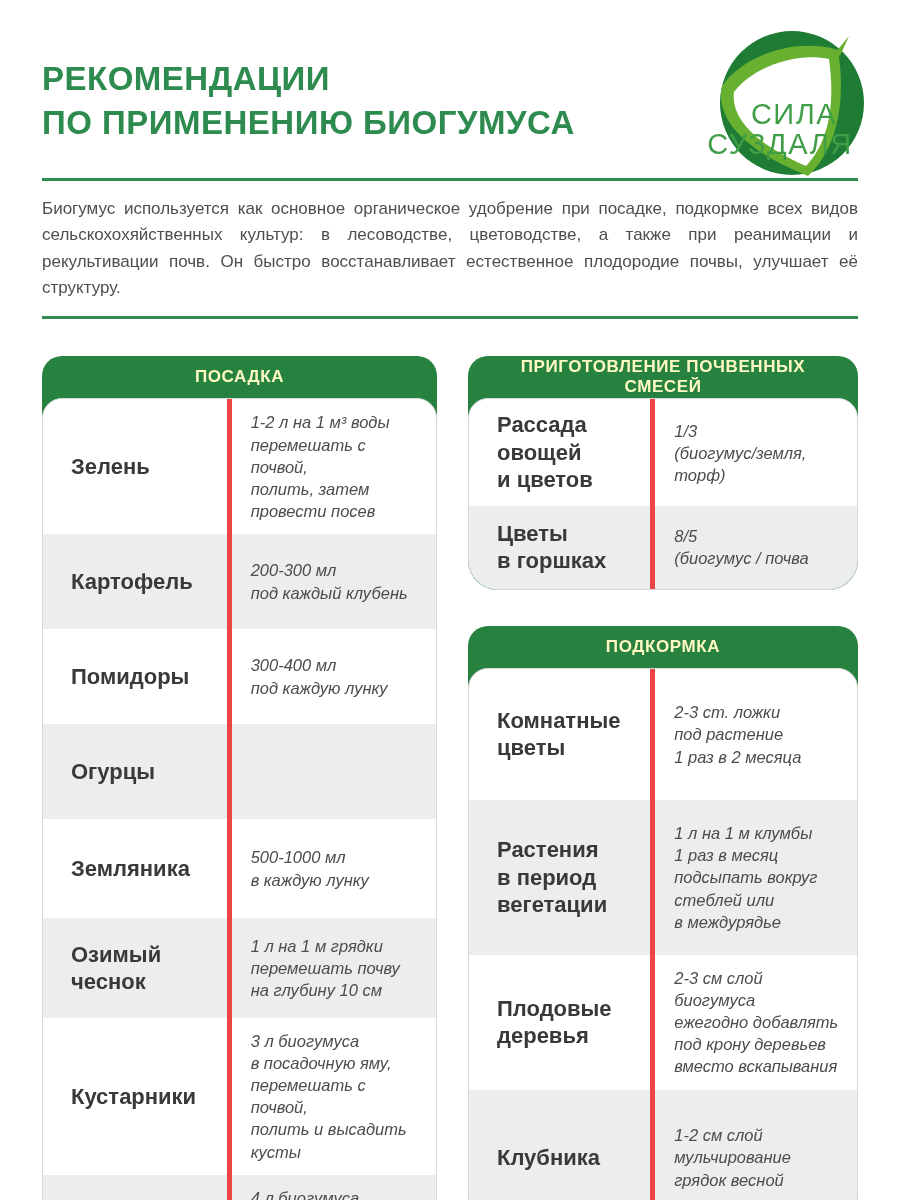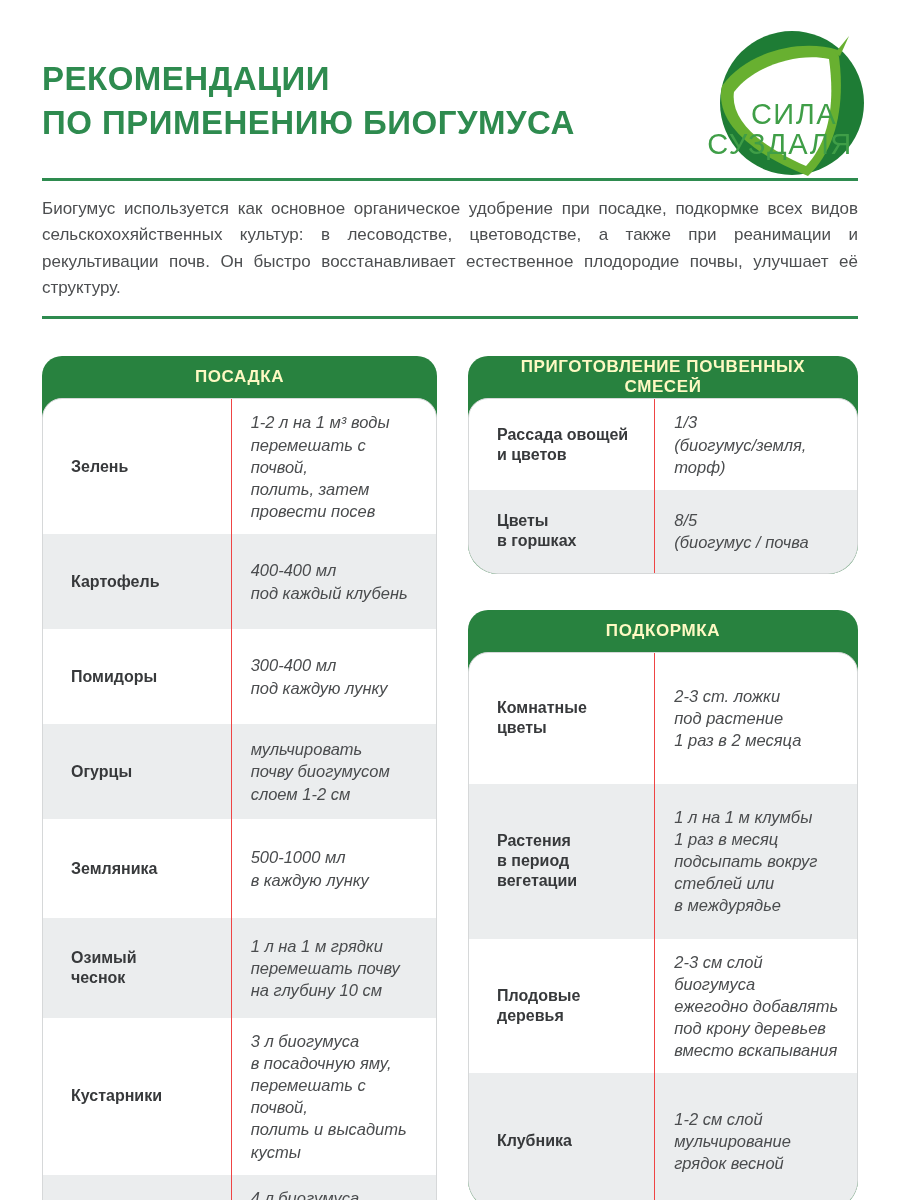--- a/index.html
+++ b/index.html
@@ -47,23 +47,23 @@
     background: #ffffff;
     border: 1px solid #d6d8d9;
     border-radius: 20px 20px 30px 30px;
     overflow: hidden;
   }
   .row { display: flex; align-items: stretch; }
   .row.alt { background: #ebedee; }
   .cell { display: flex; align-items: center; white-space: pre-line; }
   .cell.name {
     width: 48%; flex: none;
-    border-right: 1px solid #ef4444;
+    border-right: 5px solid #ef4444;
     padding: 12px 10px 12px 28px;
-    font-size: 16px; font-weight: 700; color: #37393b; line-height: 1.25;
+    font-size: 22px; font-weight: 700; color: #37393b; line-height: 1.25;
   }
   .cell.value {
     width: 52%; flex: none;
     padding: 12px 14px 12px 19px;
     font-size: 16.5px; color: #4a4c4e; line-height: 1.34; font-style: italic;
   }
 </style>
 </head>
 <body>
 
@@ -106,33 +106,30 @@
         <div class="card-body">
           <div class="row" style="min-height:94px">
             <div class="cell name">Зелень</div>
             <div class="cell value">1-2 л на 1 м³ воды
 перемешать с почвой,
 полить, затем
 провести посев</div>
           </div>
           <div class="row alt" style="min-height:95px">
             <div class="cell name">Картофель</div>
-            <div class="cell value">400-400 мл
+            <div class="cell value">200-300 мл
 под каждый клубень</div>
           </div>
           <div class="row" style="min-height:95px">
             <div class="cell name">Помидоры</div>
             <div class="cell value">300-400 мл
 под каждую лунку</div>
           </div>
           <div class="row alt" style="min-height:95px">
             <div class="cell name">Огурцы</div>
-            <div class="cell value">мульчировать
-почву биогумусом
-слоем 1-2 см</div>
           </div>
           <div class="row" style="min-height:99px">
             <div class="cell name">Земляника</div>
             <div class="cell value">500-1000 мл
 в каждую лунку</div>
           </div>
           <div class="row alt" style="min-height:100px">
             <div class="cell name">Озимый
 чеснок</div>
             <div class="cell value">1 л на 1 м грядки

